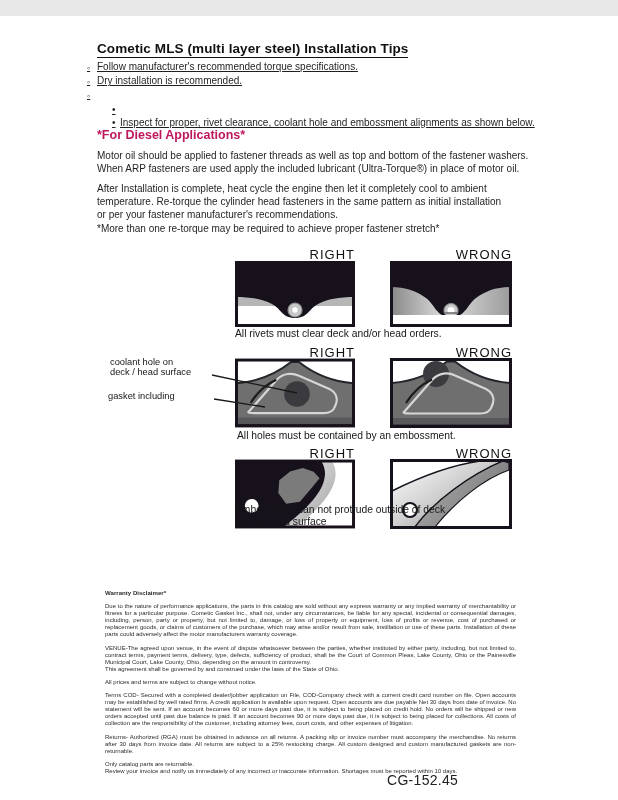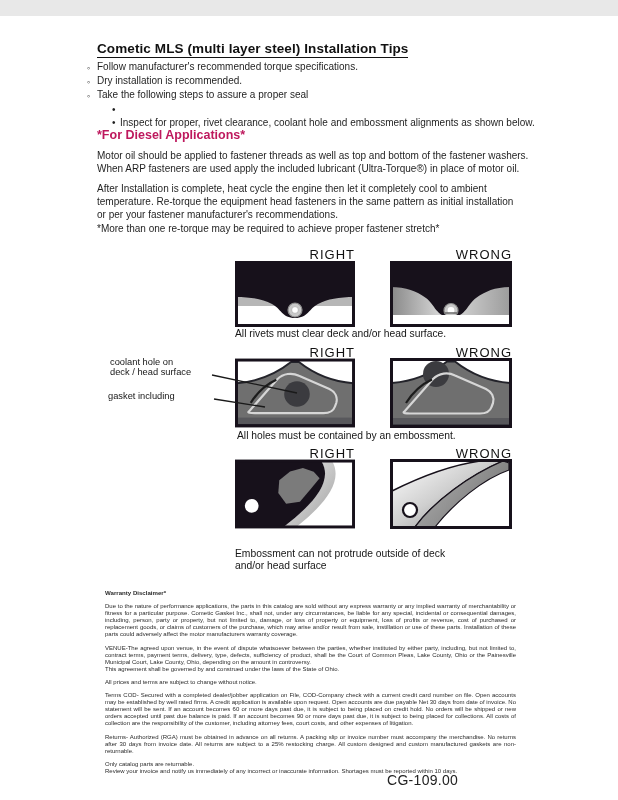--- a/index.html
+++ b/index.html
@@ -11,21 +11,21 @@
   }
   .abs { position:absolute; }
 
   .title {
     left:97px; top:25px; font-size:13.5px; font-weight:bold; color:#111;
     border-bottom:1.5px solid #111; padding-bottom:1px; letter-spacing:0.1px;
     display:inline-block;
   }
 
   .tips { left:87px; top:44px; width:470px; font-size:10px; line-height:13.2px; }
-  .tip-row { display:flex; }
+  .tip-row { display:flex;text-decoration:underline; }
   .tip-row .mk { width:10px; flex:0 0 10px; }
   .tip-row.lvl1 .mk::before { content:"◦"; font-size:9px; position:relative; top:0.5px; }
   .tip-row.lvl2 { margin-left:25px; }
   .tip-row.lvl2 .mk { width:8px; flex:0 0 8px; }
   .tip-row.lvl2 .mk::before { content:"•"; font-size:10px; }
 
   .diesel-h { left:97px; top:112px; font-size:12.5px; font-weight:bold; color:#be185d; }
   .bodyp { left:97px; width:465px; font-size:10px; line-height:13.2px; white-space:pre-line; }
   .p1 { top:133px; }
   .p2 { top:166px; }
@@ -54,36 +54,35 @@
     <div class="tip-row lvl1">
         <span class="mk"></span>
         <span>Follow manufacturer's recommended torque specifications.</span>
       </div>
     <div class="tip-row lvl1">
         <span class="mk"></span>
         <span>Dry installation is recommended.</span>
       </div>
     <div class="tip-row lvl1">
         <span class="mk"></span>
-        <span>Take the following steps to assure a proper seal</span>
       </div>
     <div class="tip-row lvl2">
         <span class="mk"></span>
       </div>
     <div class="tip-row lvl2">
         <span class="mk"></span>
         <span>Inspect for proper, rivet clearance, coolant hole and embossment alignments as shown below.</span>
       </div>
   </div>
 
   <div class="abs diesel-h">*For Diesel Applications*</div>
   <div class="abs bodyp p1">Motor oil should be applied to fastener threads as well as top and bottom of the fastener washers.
 When ARP fasteners are used apply the included lubricant (Ultra-Torque®) in place of motor oil.</div>
   <div class="abs bodyp p2">After Installation is complete, heat cycle the engine then let it completely cool to ambient
-temperature. Re-torque the equipment head fasteners in the same pattern as initial installation
+temperature. Re-torque the cylinder head fasteners in the same pattern as initial installation
 or per your fastener manufacturer's recommendations.</div>
   <div class="abs bodyp p3">*More than one re-torque may be required to achieve proper fastener stretch*</div>
 
   <div class="abs dlabel" style="left:235px;top:231px;width:120px;">RIGHT</div>
   <div class="abs dlabel" style="left:390px;top:231px;width:122px;">WRONG</div>
 
   <div class="abs diag" style="left:235px;top:245px;">
     <svg width="120" height="66" viewBox="0 0 120 66">
       <rect width="120" height="66" fill="#fff"></rect>
       <rect x="2" y="36" width="116" height="9" fill="#b6b6b6"></rect>
@@ -106,21 +105,21 @@
       <rect width="122" height="66" fill="#fff"></rect>
       <rect x="2" y="26" width="118" height="28" fill="url(#g1)"></rect>
       <path d="M0,0 H122 V26 C105,26 96,30 86,37 C77,43.5 76,56 61,56 C46,56 45,43.5 36,37 C26,30 17,26 0,26 Z" fill="#17111b"></path>
       <circle cx="61" cy="49.5" r="7" fill="#c9c9c9" stroke="#8d8d8d" stroke-width="1.2"></circle>
       <circle cx="61" cy="49.5" r="3.4" fill="#fff"></circle>
       <line x1="54.5" y1="52" x2="67.5" y2="52" stroke="#6f6f6f" stroke-width="1.6"></line>
       <rect x="2" y="54" width="118" height="10" fill="#fff"></rect>
       <rect x="1.5" y="1.5" width="119" height="63" fill="none" stroke="#17111b" stroke-width="3"></rect>
     </svg>
   </div>
-  <div class="abs caption" style="left:235px;top:312px;">All rivets must clear deck and/or head surface.</div>
+  <div class="abs caption" style="left:235px;top:312px;">All rivets must clear deck and/or head orders.</div>
 
   <div class="abs dlabel" style="left:235px;top:329px;width:120px;">RIGHT</div>
   <div class="abs dlabel" style="left:390px;top:329px;width:122px;">WRONG</div>
 
   <div class="abs ann" style="left:110px;top:341px;width:100px;">
     <div>coolant hole on</div>
     <div>deck / head surface</div>
   </div>
   <div class="abs ann" style="left:108px;top:375px;width:104px;">gasket including</div>
 
@@ -186,30 +185,30 @@
             <stop offset="1" stop-color="#777777"></stop>
         </linearGradient>
       </defs>
       <rect width="122" height="70" fill="#fff"></rect>
       <path d="M2,32 C30,18 62,6 90,2 L113,2 C80,16 44,42 25,68 L2,68 Z" fill="url(#g4)" stroke="#17111b" stroke-width="1.5"></path>
       <path d="M113,2 C80,16 44,42 25,68 L45,68 C64,44 93,20 119,11 L119,4 Z" fill="url(#g5)" stroke="#17111b" stroke-width="1.2"></path>
       <circle cx="20" cy="51" r="7" fill="#fff" stroke="#17111b" stroke-width="2.2"></circle>
       <rect x="1.5" y="1.5" width="119" height="67" fill="none" stroke="#17111b" stroke-width="3"></rect>
     </svg>
   </div>
-  <div class="abs caption" style="left:235px;top:532px;">Embossment can not protrude outside of deck
+  <div class="abs caption" style="left:235px;top:488px;">Embossment can not protrude outside of deck
 and/or head surface</div>
 
   <div class="abs legal">
     <h4>Warranty Disclaimer*</h4>
     <p>Due to the nature of performance applications, the parts in this catalog are sold without any express warranty or any implied warranty of merchantability or fitness for a particular purpose.  Cometic Gasket Inc., shall not, under any circumstances, be liable for any special, incidental or consequential damages, including, person, party or property, but not limited to, damage, or loss of property or equipment, loss of profits or revenue, cost of purchased or replacement goods, or claims of customers of the purchase, which may arise and/or result from sale, instillation or use of these parts.  Installation of these parts could adversely affect the motor manufacturers warranty coverage.</p>
     <p>VENUE-The agreed upon venue, in the event of dispute whatsoever between the parties, whether instituted by either party, including, but not limited to, contract terms, payment terms, delivery, type, defects, sufficiency of product, shall be the Court of Common Pleas, Lake County, Ohio or the Painesville Municipal Court, Lake County, Ohio, depending on the amount in controversy.
 This agreement shall be governed by and construed under the laws of the State of Ohio.</p>
     <p>All prices and terms are subject to change without notice.</p>
     <p>Terms COD- Secured with a completed dealer/jobber application on File, COD-Company check with a current credit card number on file.  Open accounts may be established by well rated firms.  A credit application is available upon request.  Open accounts are due payable Net 30 days from date of invoice.  No statement will be sent.  If an account becomes 60 or more days past due, it is subject to being placed on credit hold.  No orders will be shipped or new orders accepted until past due balance is paid.  If an account becomes 90 or more days past due, it is subject to being placed for collections.  All costs of collection are the responsibility of the customer, including attorney fees, court costs, and other expenses of litigation.</p>
     <p>Returns- Authorized (RGA) must be obtained in advance on all returns.  A packing slip or invoice number must accompany the merchandise.  No returns after 30 days from invoice date.  All returns are subject to a 25% restocking charge.  All custom designed and custom manufactured gaskets are non-returnable.</p>
     <p>Only catalog parts are returnable.
 Review your invoice and notify us immediately of any incorrect or inaccurate information.  Shortages must be reported within 10 days.</p>
   </div>
 
-  <div class="abs code">CG-109.00</div>
+  <div class="abs code">CG-152.45</div>
 
 </div>
 
 </body></html>

